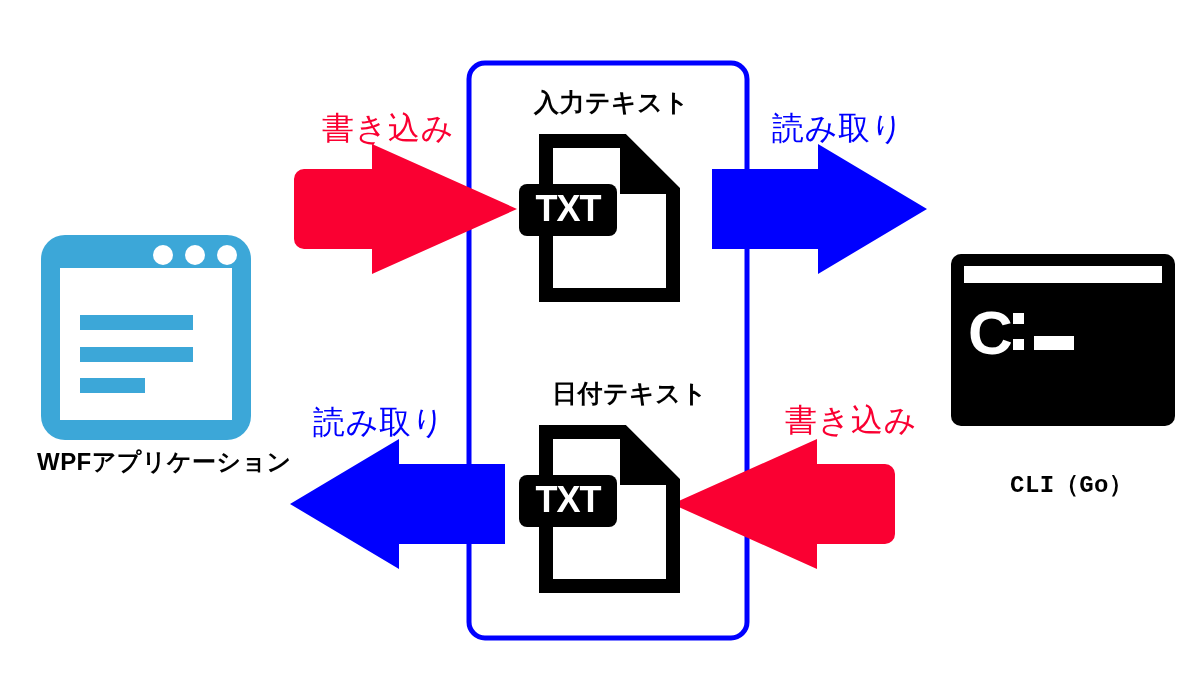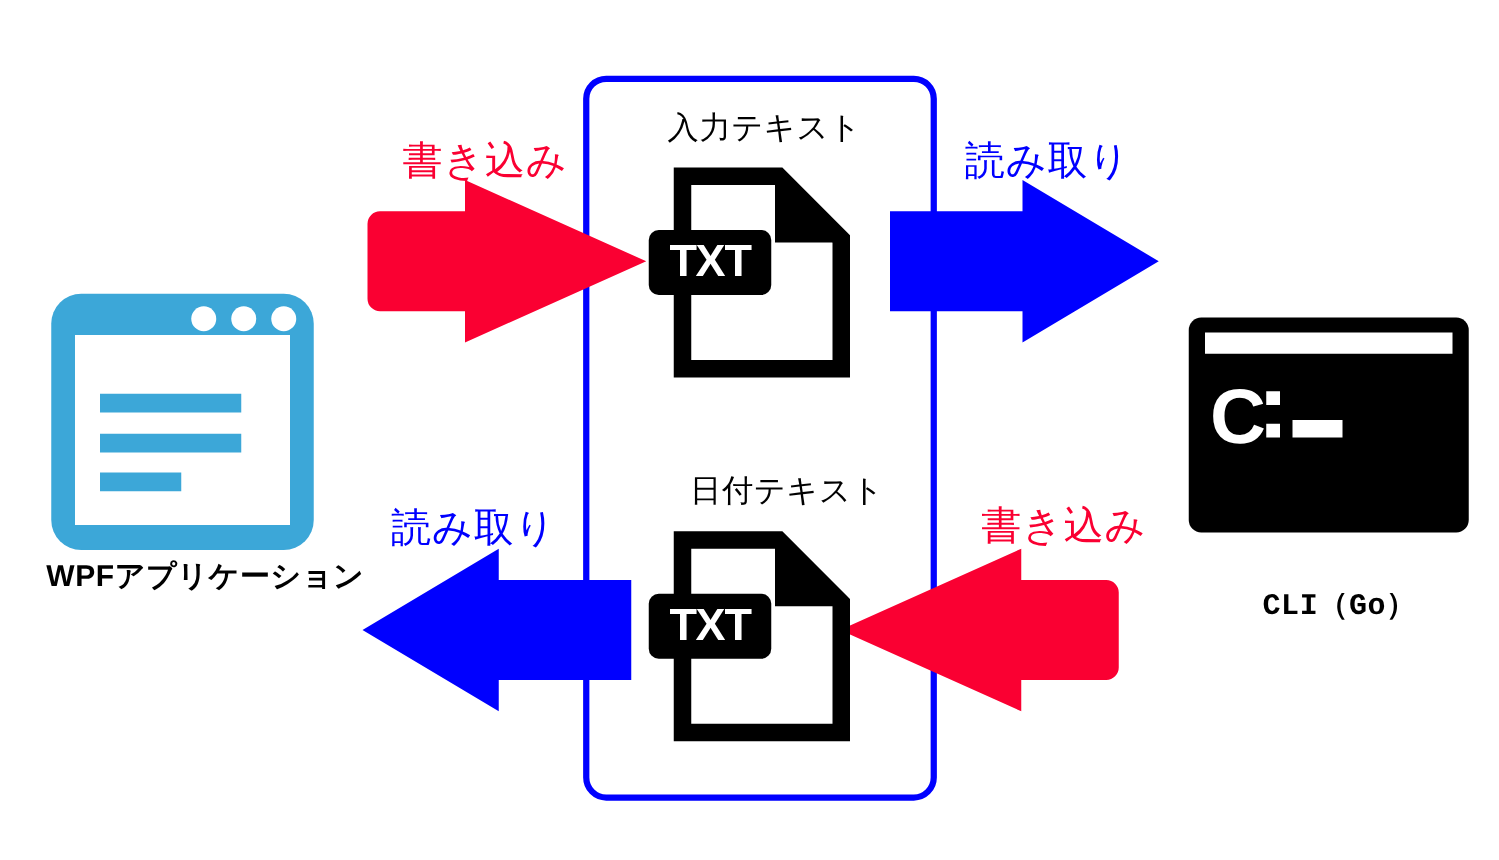--- a/index.html
+++ b/index.html
@@ -32,21 +32,21 @@
     line-height: 1;
     letter-spacing: 0.02em;
   }
   .lbl-arrow {
     font-size: 32px;
     font-weight: 400;
   }
   .lbl-file {
     font-size: 25px;
     color: #000000;
-    font-weight: 400;
+    font-weight: 700;
   }
   .lbl-node {
     font-size: 24px;
     color: #000000;
     font-weight: 700;
   }
   .lbl-node-mono {
     font-size: 24px;
     color: #000000;
     font-weight: 700;

